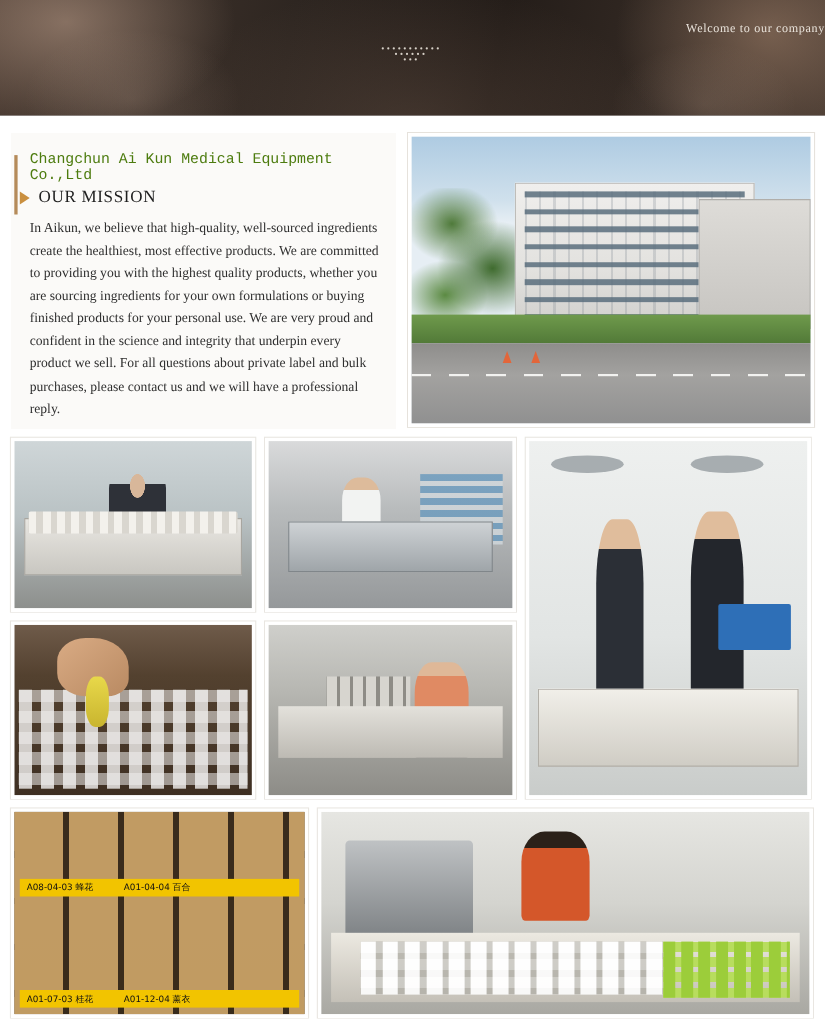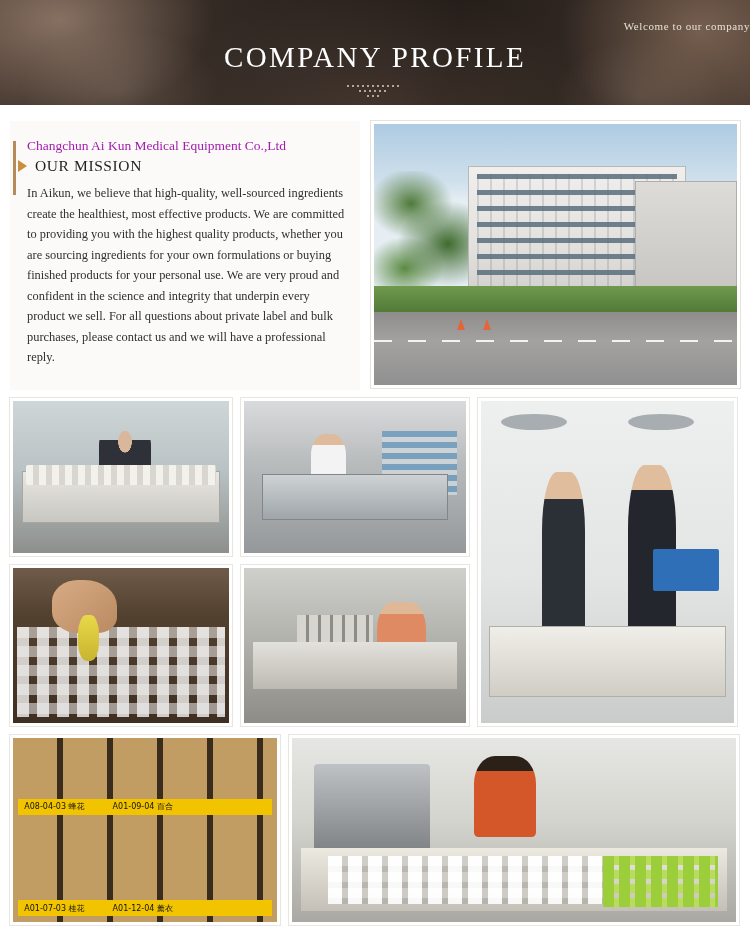--- a/index.html
+++ b/index.html
@@ -107,22 +107,22 @@
   .about-title {
     font-size: 24px;
     color: #2b2b2b;
     font-family: "Liberation Serif", serif;
     font-weight: normal;
     letter-spacing: 0.3px;
   }
   .about-sub {
     margin-top: 9px;
     font-size: 13.5px;
-    color: #a21caf;
-    font-family: Liberation Serif, serif;
+    color: #4d7c0f;
+    font-family: Liberation Mono, monospace;
   }
   .mission-row {
     display: flex;
     align-items: center;
     gap: 8px;
     margin: 3px 0 8px 8px;
   }
   .tri-icon {
     width: 0; height: 0;
     border-left: 9px solid #c98f3f;
@@ -365,21 +365,20 @@
 </style>
 </head>
 <body>
 
 <div class="page">
 
   <div class="header">
     <div class="header-bg"></div>
     <div class="header-inner">
       <div class="welcome">Welcome to our company</div>
-      <div class="company-title">COMPANY PROFILE</div>
       <div class="dot-ornament">
         <i style="left:0px;top:2px"></i>
           <i style="left:5px;top:2px"></i>
           <i style="left:10px;top:2px"></i>
         <i style="left:15px;top:2px"></i>
           <i style="left:20px;top:2px"></i>
           <i style="left:25px;top:2px"></i>
         <i style="left:30px;top:2px"></i>
           <i style="left:35px;top:2px"></i>
           <i style="left:40px;top:2px"></i>
@@ -468,21 +467,21 @@
       </div>
       <div style="width:259px"></div>
     </div>
 
     <div class="row">
       <div class="ph" style="width:270px;height:190px">
         <div class="ph-inner img-boxes">
           <div class="stack"></div>
           <div class="lbl top">
             <span>A08-04-03  蜂花</span>
-            <span>A01-09-04  百合</span>
+            <span>A01-04-04  百合</span>
           </div>
           <div class="lbl bot">
             <span>A01-07-03  桂花</span>
             <span>A01-12-04  薰衣</span>
           </div>
         </div>
       </div>
       <div class="ph" style="width:450px;height:190px">
         <div class="ph-inner img-work2">
           <div class="mach"></div>

